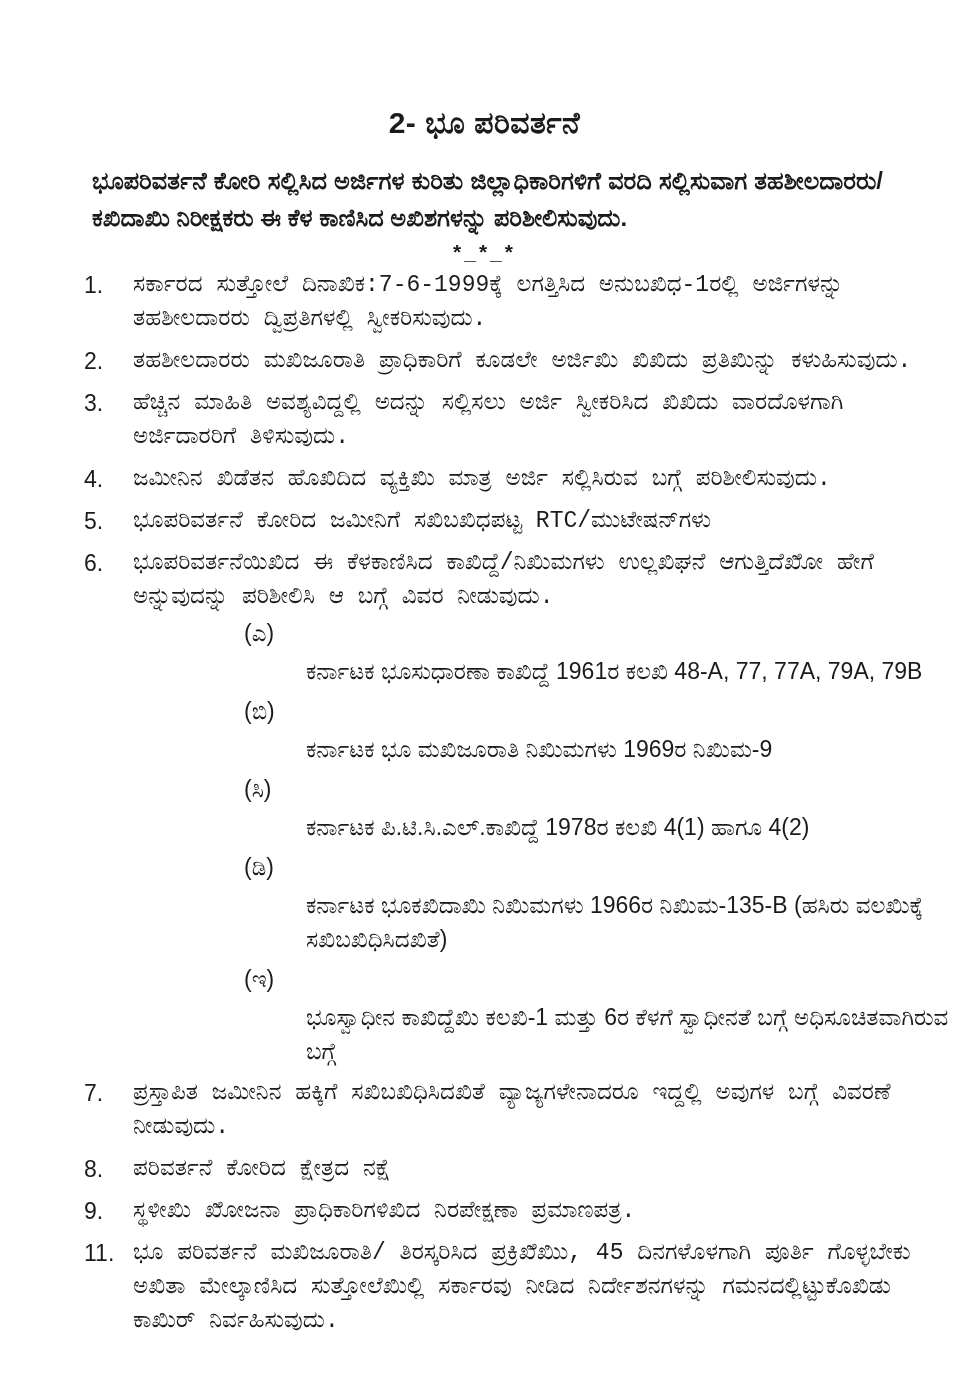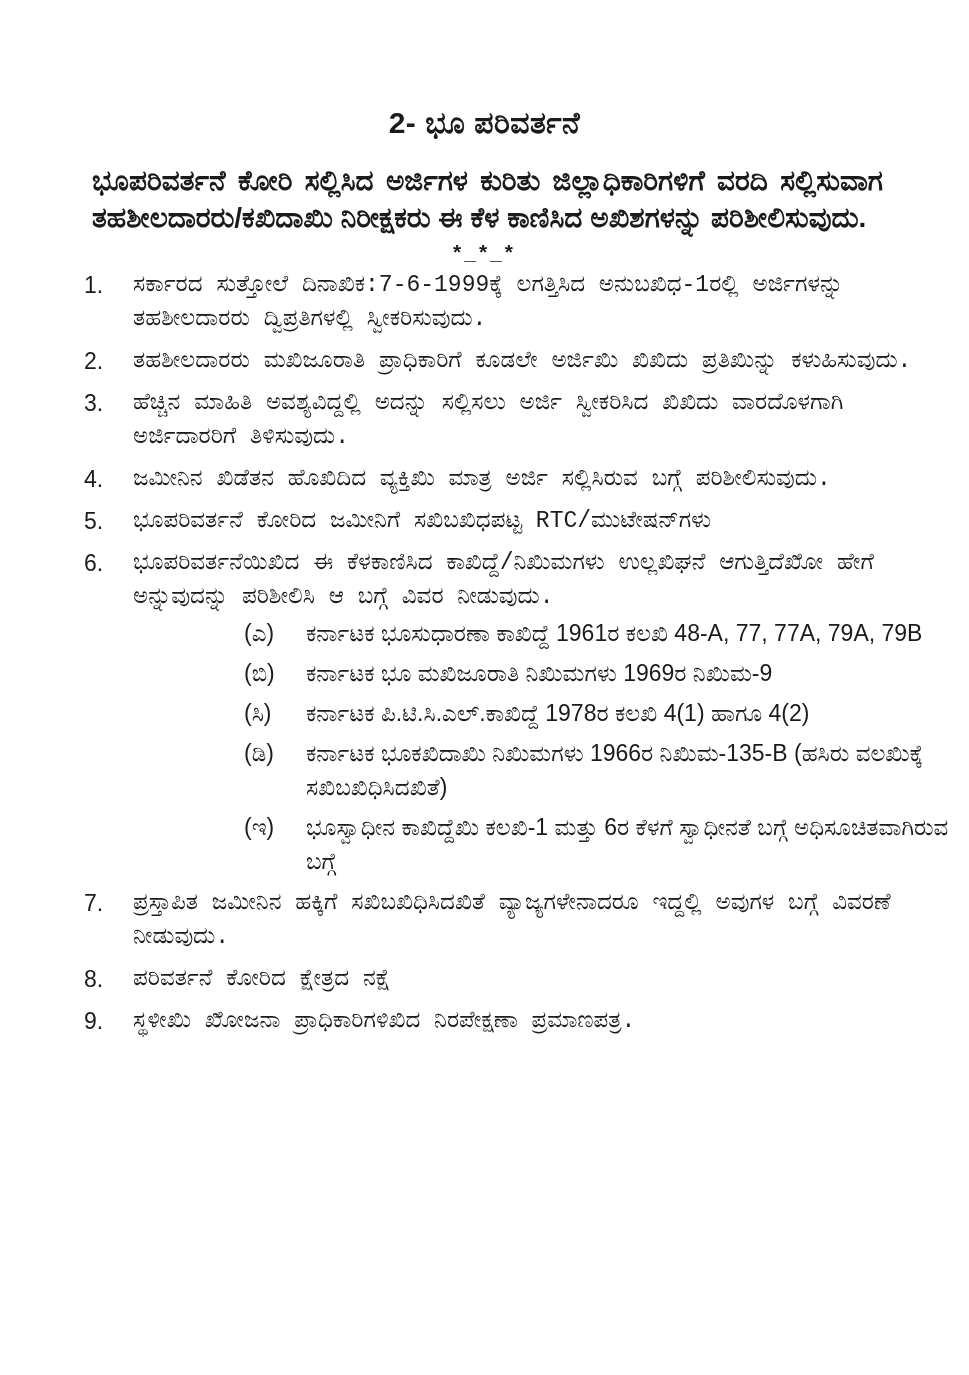--- a/index.html
+++ b/index.html
@@ -24,21 +24,21 @@
   .title {
     margin: 0;
     text-align: center;
     font-size: 30px;
     font-weight: 700;
     line-height: 1.25;
     letter-spacing: 0.5px;
   }
   .intro {
     margin: 20px 86px 0 92px;
-    font-size: 28px;
+    font-size: 24px;
     font-weight: 700;
     line-height: 37px;
     text-align: justify;
   }
   .separator {
     margin: 4px 0 4px 0;
     text-align: center;
     font-size: 21px;
     font-weight: 700;
     letter-spacing: 3px;
@@ -69,20 +69,21 @@
     margin: 2px 0 6px 160px;
     font-size: 23px;
     line-height: 34px;
   }
   .sublabel {
     flex: none;
     width: 62px;
   }
   .subtxt {
     flex: 1;
+    margin-top: 38px;
   }
 </style>
 </head>
 <body>
 
 <div class="page">
   <h1 class="title">2- ಭೂ ಪರಿವರ್ತನೆ</h1>
   <p class="intro">ಭೂಪರಿವರ್ತನೆ ಕೋರಿ ಸಲ್ಲಿಸಿದ ಅರ್ಜಿಗಳ ಕುರಿತು ಜಿಲ್ಲಾಧಿಕಾರಿಗಳಿಗೆ ವರದಿ ಸಲ್ಲಿಸುವಾಗ ತಹಶೀಲದಾರರು/ಕಖಿದಾಖಿು ನಿರೀಕ್ಷಕರು ಈ ಕೆಳ ಕಾಣಿಸಿದ ಅಖಿಶಗಳನ್ನು ಪರಿಶೀಲಿಸುವುದು.</p>
   <div class="separator">*_*_*</div>
   <div class="list" id="item-list">
@@ -153,14 +154,20 @@
           <span class="num">8.</span>
           <span class="txt">ಪರಿವರ್ತನೆ ಕೋರಿದ ಕ್ಷೇತ್ರದ ನಕ್ಷೆ</span>
         </div>
       </div>
       <div class="item">
         <div class="row">
           <span class="num">9.</span>
           <span class="txt">ಸ್ಥಳೀಖಿು ಖಿೋಜನಾ ಪ್ರಾಧಿಕಾರಿಗಳಿಖಿದ ನಿರಪೇಕ್ಷಣಾ ಪ್ರಮಾಣಪತ್ರ.</span>
         </div>
       </div>
+      <div class="item">
+        <div class="row">
+          <span class="num">11.</span>
+          <span class="txt">ಭೂ ಪರಿವರ್ತನೆ ಮಖಿಜೂರಾತಿ/ ತಿರಸ್ಕರಿಸಿದ ಪ್ರಕ್ರಿಖಿೆಖಿುು, 45 ದಿನಗಳೊಳಗಾಗಿ ಪೂರ್ತಿ ಗೊಳ್ಳಬೇಕು ಅಖಿತಾ ಮೇಲ್ಕಾಣಿಸಿದ ಸುತ್ತೋಲೆಖಿುಲ್ಲಿ ಸರ್ಕಾರವು ನೀಡಿದ ನಿರ್ದೇಶನಗಳನ್ನು ಗಮನದಲ್ಲಿಟ್ಟುಕೊಖಿಡು ಕಾಖಿುರ್ ನಿರ್ವಹಿಸುವುದು.</span>
+        </div>
+      </div>
     </div>
 </div>
 
 </body></html>

